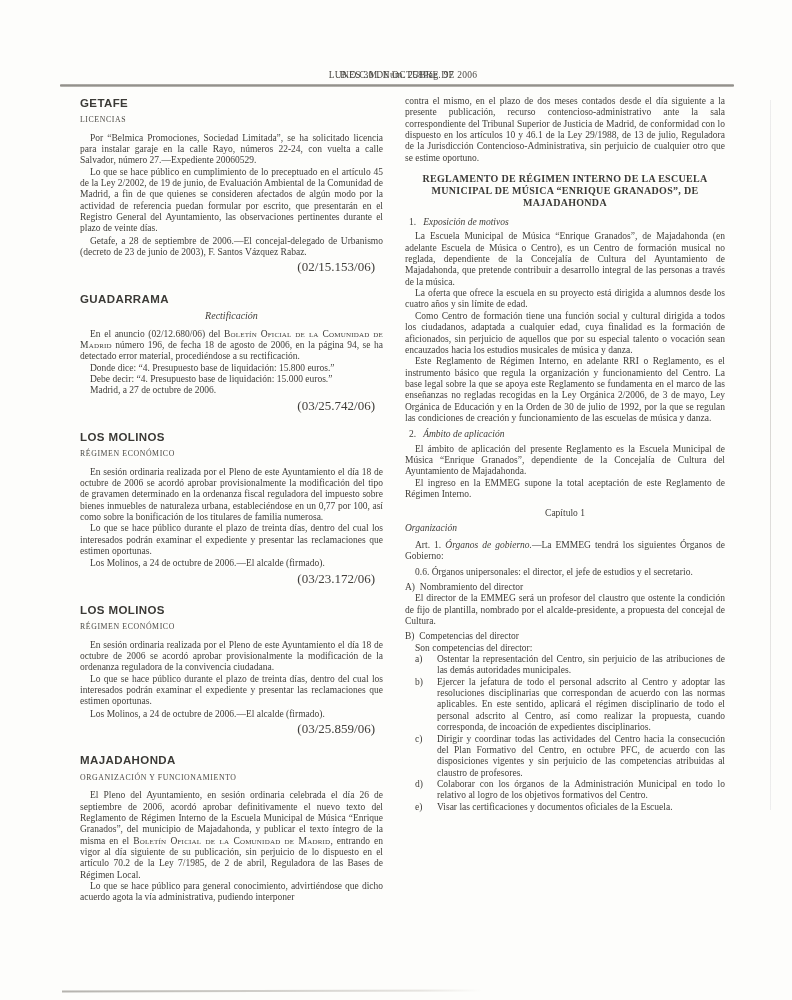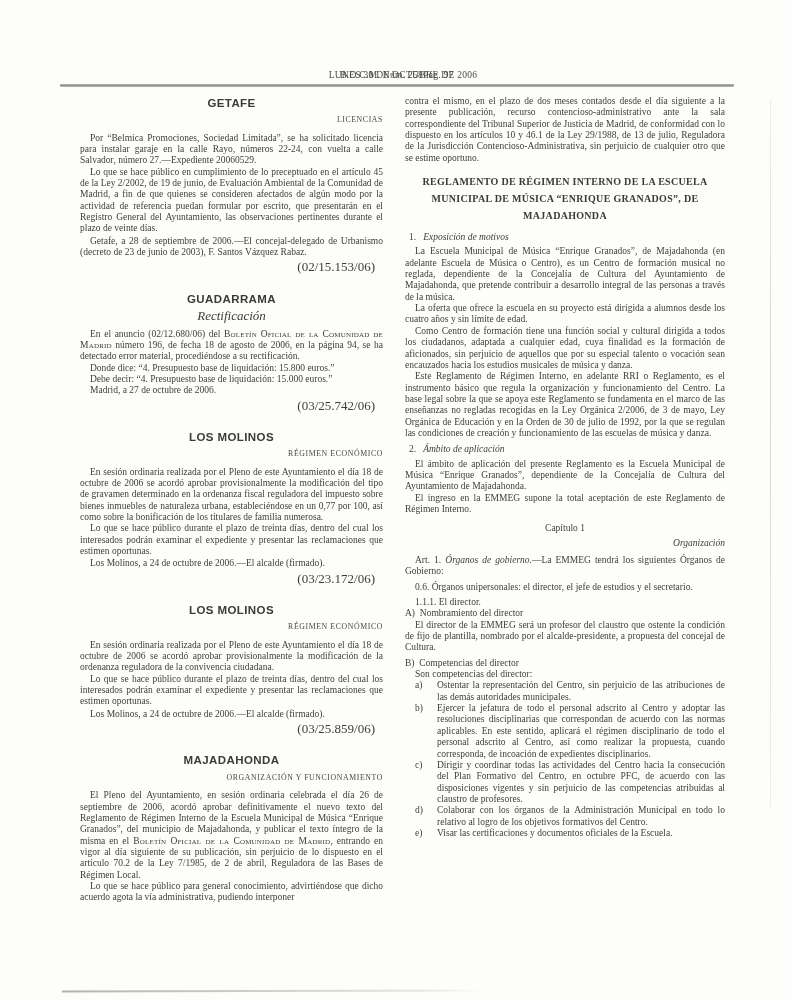--- a/index.html
+++ b/index.html
@@ -36,53 +36,53 @@
   .col-l{width:303px;flex:none;}
   .col-r{width:320px;flex:none;}
 
   p{margin:0;text-indent:10px;}
   .noind{text-indent:0;}
 
   
   .muni{
     font-family:"Liberation Sans","DejaVu Sans",sans-serif;
     font-weight:bold;font-size:11.5px;letter-spacing:.4px;
-    text-align:center;text-indent:0;color:#3b3a36;
+    text-indent:0;color:#3b3a36;
     margin:21px 0 5px;
   }
   .muni.first{margin-top:2px;}
   .subj{
-    text-align:right;text-indent:0;
+    text-align:left;text-indent:0;
     font-size:7.8px;letter-spacing:.6px;color:#4a4843;
     margin:0 0 7px;
   }
   .rect{
     text-align:center;text-indent:0;font-style:italic;
-    font-size:13px;margin:2px 0 7px;
+    font-size:10px;margin:2px 0 7px;
   }
   .ref{
     text-align:right;text-indent:0;margin:3px 8px 4px 0;
     font-size:13px;
   }
   .sig{margin-top:1px;}
   .sc{font-variant:small-caps;letter-spacing:.2px;}
 
   
   .bold-head{
     font-weight:bold;text-align:center;text-indent:0;
-    font-size:10px;line-height:17px;letter-spacing:.3px;
+    font-size:10px;line-height:12px;letter-spacing:.3px;
     margin:9px 8px 8px;color:#3b3a36;
   }
   .sec-head{
     text-indent:4px;text-align:left;margin:5px 0 3px;
   }
   .sec-head .num{font-style:normal;margin-right:7px;}
   .sec-head .it{font-style:italic;}
   .chap{ text-align:center;text-indent:0;margin:8px 0 3px; }
-  .chap-sub{ text-align:right;text-indent:0;font-style:italic;margin:0 0 6px; }
+  .chap-sub{ text-align:left;text-indent:0;font-style:italic;margin:0 0 6px; }
   .art .it{font-style:italic;margin-top:16px;}
   .gap{height:4px;}
 
   .hang{display:flex;margin:0;}
   .hang .lbl{flex:none;width:32px;padding-left:10px;box-sizing:border-box;}
   .hang .txt{flex:1;text-align:justify;}
 
   
   .scan-v{
     position:absolute;top:100px;bottom:190px;right:21px;width:1px;
@@ -162,21 +162,20 @@
       <p>El ingreso en la EMMEG supone la total aceptación de este Reglamento de Régimen Interno.</p>
 
       <p class="chap">Capítulo 1</p>
       <p class="chap-sub">Organización</p>
 
       <p class="art"><span>Art. 1.</span>&nbsp;<span class="it">Órganos de gobierno.</span><span>—La EMMEG tendrá los siguientes Órganos de Gobierno:</span></p>
 
       <div class="gap"></div>
       <p>0.6. Órganos unipersonales: el director, el jefe de estudios y el secretario.</p>
       <div class="gap"></div>
-      <p>1.1.1. El director.</p>
       <p class="noind"><span>A)</span>&nbsp;&nbsp;<span>Nombramiento del director</span></p>
       <p>El director de la EMMEG será un profesor del claustro que ostente la condición de fijo de plantilla, nombrado por el alcalde-presidente, a propuesta del concejal de Cultura.</p>
       <div class="gap"></div>
       <p class="noind"><span>B)</span>&nbsp;&nbsp;<span>Competencias del director</span></p>
       <p>Son competencias del director:</p>
 
       <div class="hang">
           <span class="lbl">a)</span>
           <span class="txt">Ostentar la representación del Centro, sin perjuicio de las atribuciones de las demás autoridades municipales.</span>
         </div>

